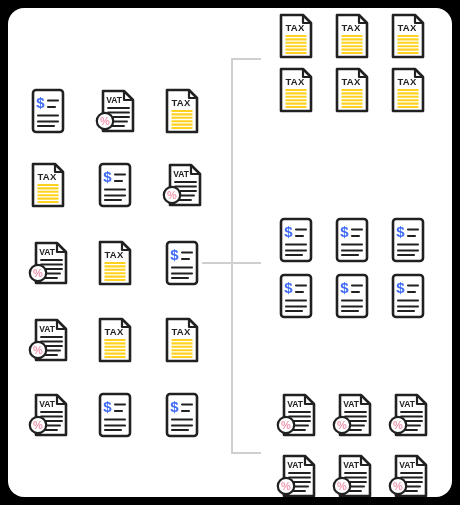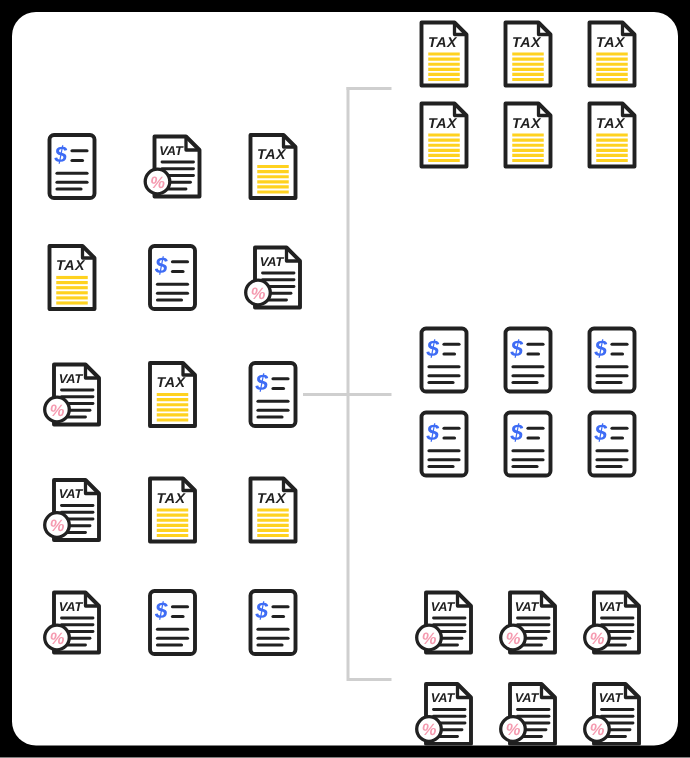--- a/index.html
+++ b/index.html
@@ -17,21 +17,21 @@
     left:8px;top:8px;
     width:444px;height:489px;
     background:#ffffff;
     border-radius:16px;
     overflow:hidden;
   }
 
   
   .icon{
     position:absolute;
-    width:44px;height:50px;font-style:italic;
+    width:44px;height:50px;
   }
   .icon svg{display:block;width:44px;height:50px;}
 
   
   .conn{position:absolute;background:#cfcfcf;}
   .conn-v{width:1.5px;}
   .conn-h{height:1.5px;}
 
   .cluster-label{position:absolute;opacity:0;pointer-events:none;font-size:1px;}
 </style>

